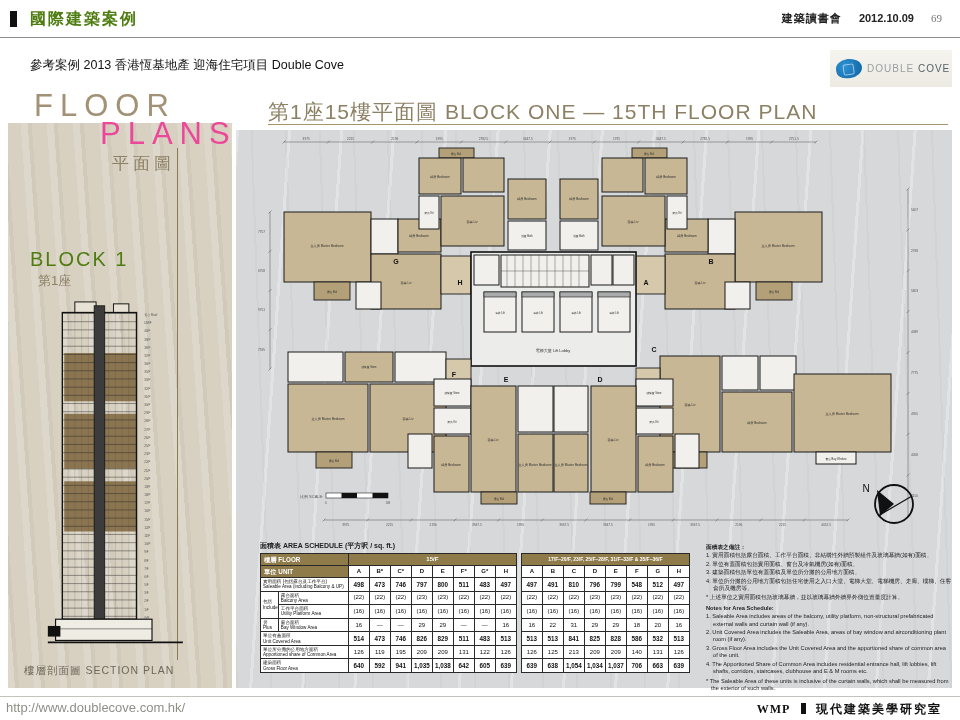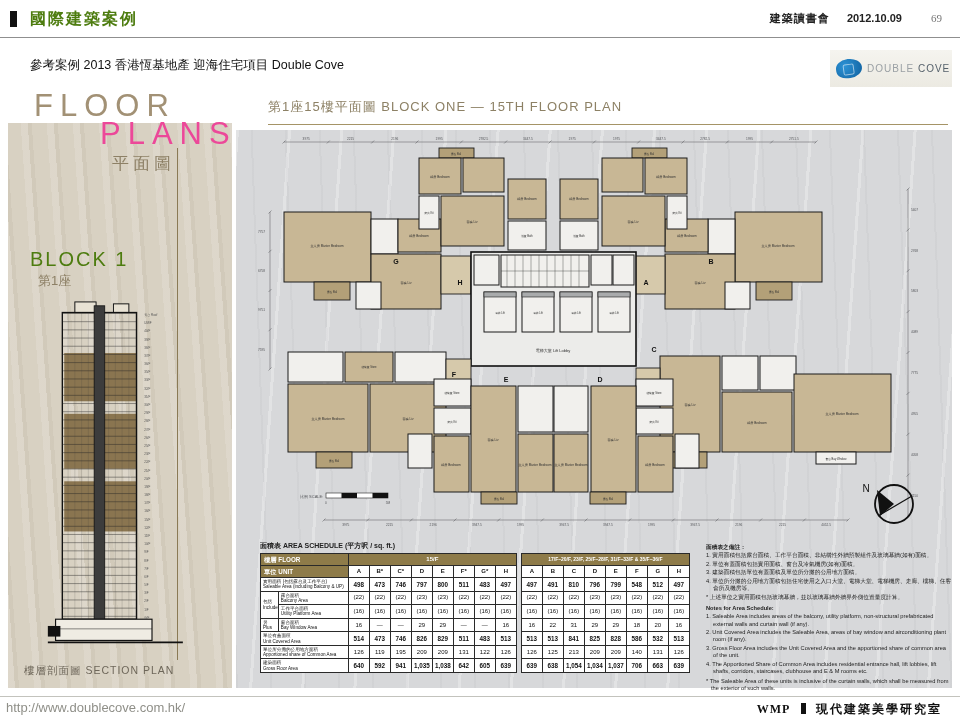--- a/index.html
+++ b/index.html
@@ -9,21 +9,21 @@
     font-family:"Liberation Sans","DejaVu Sans",sans-serif;
     -webkit-font-smoothing:antialiased;
   }
   
   .hdr{position:absolute;left:0;top:0;width:960px;height:37px;border-bottom:1px solid #8f8f8f;background:#fff;}
   .hdr-bar{position:absolute;left:10px;top:11px;width:7px;height:16px;background:#111;}
   .hdr-title{position:absolute;left:30px;top:9px;font-size:16px;font-weight:bold;color:#4d7c0f;letter-spacing:2px;}
   .hdr-right{position:absolute;right:18px;top:11px;font-size:11px;color:#222;white-space:nowrap;}
   .hdr-right .club{font-weight:bold;letter-spacing:1px;}
   .hdr-right .date{font-weight:bold;margin-left:14px;}
-  .hdr-right .pg{color:#777;margin-left:26px;font-family:"Liberation Serif","DejaVu Serif",serif;}
+  .hdr-right .pg{color:#777;margin-left:14px;font-family:"Liberation Serif","DejaVu Serif",serif;}
   
   .subhdr{position:absolute;left:30px;top:57px;font-size:12.5px;color:#111;white-space:nowrap;}
   .subhdr b{font-weight:normal;}
   .logo-strip{position:absolute;right:8px;top:50px;width:122px;height:37px;background:linear-gradient(180deg,#f5f4ef,#eceae2);display:flex;align-items:center;padding-left:6px;box-sizing:border-box;}
   .logo-blob{width:26px;height:19px;background:radial-gradient(circle at 35% 35%,#2d93d6,#0f5f9d);border-radius:55% 60% 58% 50%;position:relative;transform:rotate(-8deg);}
   .logo-blob:after{content:"";position:absolute;left:7px;top:5px;width:9px;height:9px;border:1px solid rgba(255,255,255,.55);border-radius:2px;}
   .logo-text{margin-left:5px;font-size:10px;letter-spacing:1px;color:#9aa0a4;white-space:nowrap;}
   .logo-text .cove{color:#55616b;font-weight:normal;}
   
   .sidebar{position:absolute;left:8px;top:123px;width:224px;height:565px;
@@ -32,21 +32,21 @@
   }
   .fp-line1{position:absolute;left:34px;top:88px;font-size:31px;letter-spacing:7px;color:#a29175;}
   .fp-line2{position:absolute;left:100px;top:116px;font-size:31px;letter-spacing:7px;color:#ec4899;}
   .fp-zh{position:absolute;left:112px;top:152px;font-size:17px;letter-spacing:4px;color:#8d8066;}
   .side-vline{position:absolute;left:177px;top:148px;width:1px;height:512px;background:#8a7a55;}
   .blk-en{position:absolute;left:30px;top:248px;font-size:20px;letter-spacing:2px;color:#4d7c0f;}
   .blk-zh{position:absolute;left:38px;top:272px;font-size:13px;color:#8d8066;}
   .section-caption{position:absolute;left:24px;top:656px;font-size:10.5px;color:#6e675a;letter-spacing:1px;margin-top:8px;}
   .tower{position:absolute;left:45px;top:300px;width:160px;height:352px;}
   
-  .plan-title{position:absolute;left:268px;top:98px;font-size:13px;letter-spacing:1px;color:#8d8165;white-space:nowrap;}
+  .plan-title{position:absolute;left:268px;top:98px;font-size:21px;letter-spacing:1px;color:#8d8165;white-space:nowrap;}
   .plan-underline{position:absolute;left:268px;top:124px;width:680px;height:1px;background:#a59466;}
   .main-panel{position:absolute;left:236px;top:130px;width:716px;height:558px;
     background:#d7d8da;
     background-image:repeating-linear-gradient(94deg,rgba(255,255,255,.28) 0 3px,rgba(255,255,255,0) 3px 52px),
                      repeating-linear-gradient(88deg,rgba(120,122,126,.06) 0 2px,rgba(255,255,255,0) 2px 34px);
   }
   .plan-svg{position:absolute;left:256px;top:134px;width:692px;height:402px;}
   
   .sched{position:absolute;left:260px;top:541px;width:438px;}
   .sched-title{font-size:7px;font-weight:bold;color:#222;margin-bottom:2px;}

